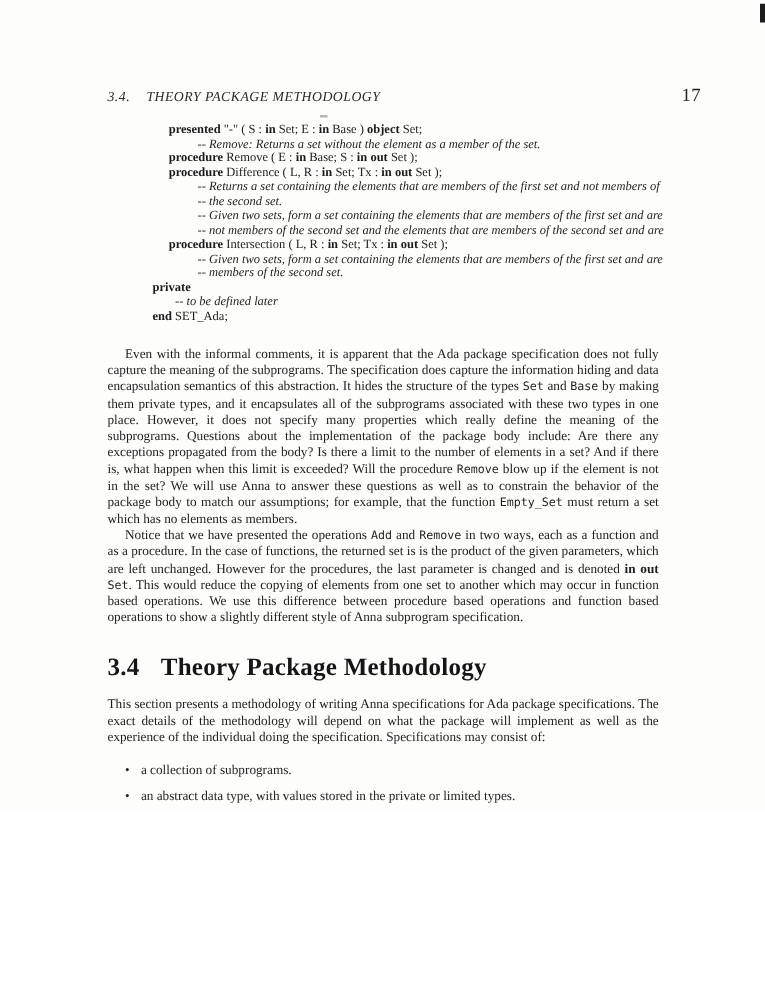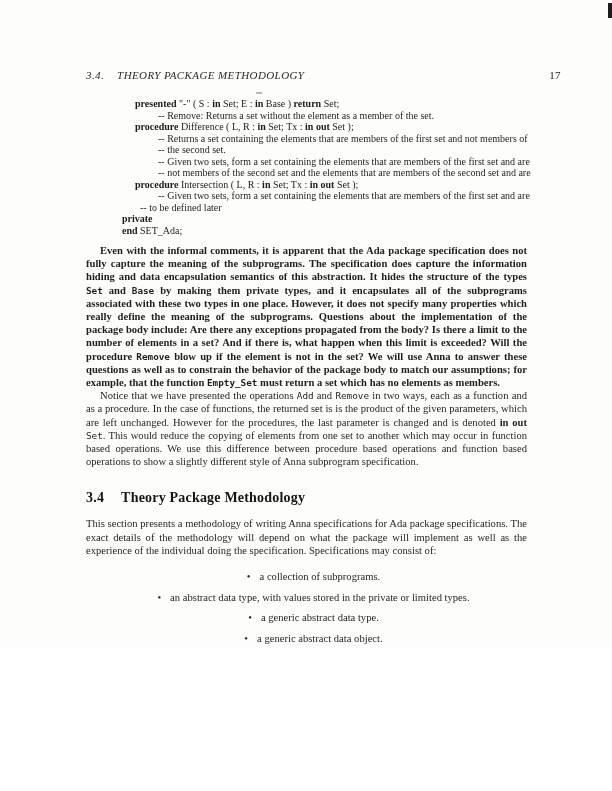--- a/index.html
+++ b/index.html
@@ -11,77 +11,79 @@
   .corner-mark { position:absolute; top:3px; right:0; width:4px; height:15px; background:#1c1c1c; }
   .header-dash { position:absolute; top:92px; left:256px; width:6px; height:2px; background:#b5b5b2; }
 
   .page-header {
     position:absolute; top:69px; left:86px; right:51px;
     display:flex; align-items:baseline;
     font-style:italic; font-size:11px; letter-spacing:0.4px; color:#2b2b2b;
   }
   .section-label { margin-right:13px; }
   .header-title { flex:1; }
-  .page-number { font-style:normal; font-size:11px; color:#222; }
+  .page-number { font-style:normal; font-size:15px; color:#222; }
 
   .content { position:absolute; left:86px; top:98px; width:441px; }
 
   .code-block { font-size:10px; line-height:11.5px; color:#1b1b1b; }
   .code-line { white-space:nowrap; }
   .ind-a { padding-left:36px; }
   .ind-b { padding-left:49px; }
   .ind-c { padding-left:72px; }
   .ind-d { padding-left:54px; }
   .seg-k { font-weight:bold; }
-  .seg-c { color:#242424; }
+  .seg-c { font-style:italic; color:#242424; }
   .seg-b { font-weight:bold; }
   .seg-tt { font-family:"DejaVu Sans Mono", monospace; font-size:0.88em; }
 
   .para {
     font-size:10.6px; line-height:13.2px; text-align:justify;
     margin:0; color:#1e1e1e;
   }
-  .p1 { margin-top:8px; text-indent:14px;font-weight:bold; }
+  .p1 { margin-top:18px; text-indent:14px; }
   .p2 { text-indent:14px; }
   .section-heading {
     display:flex; align-items:center; margin:22px 0 11px 0;
-    font-size:14px; font-weight:bold; color:#151515; letter-spacing:0.2px;
+    font-size:20px; font-weight:bold; color:#151515; letter-spacing:0.2px;
   }
   .section-number { margin-right:17px; }
   .p3 { text-indent:0; }
   .bullet-list { list-style:none; margin:13px 0 0 0; padding:0 0 0 14px; }
-  .bullet-list li { margin-bottom:7.5px; font-size:10.6px; line-height:13.2px;text-align:center; }
+  .bullet-list li { margin-bottom:7.5px; font-size:10.6px; line-height:13.2px; }
   .bullet { display:inline-block; margin-right:9px; }
 </style>
 </head>
 <body>
 
 <div class="page">
   <div class="corner-mark"></div>
   <div class="header-dash"></div>
 
   <div class="page-header">
     <span class="section-label">3.4.</span>
     <span class="header-title">THEORY PACKAGE METHODOLOGY</span>
     <span class="page-number">17</span>
   </div>
 
   <div class="content">
     <div class="code-block">
-        <div class="code-line ind-b"><span class="seg-k">presented </span><span class="seg-p">"-" ( S : </span><span class="seg-k">in</span><span class="seg-p"> Set; E : </span><span class="seg-k">in</span><span class="seg-p"> Base ) </span><span class="seg-k">return</span><span class="seg-p"> Set;</span></div>
+        <div class="code-line ind-b"><span class="seg-k">presented </span><span class="seg-p">"-" ( S : </span><span class="seg-k">in</span><span class="seg-p"> Set; E : </span><span class="seg-k">in</span><span class="seg-p"> Base ) </span><span class="seg-k">object</span><span class="seg-p"> Set;</span></div>
         <div class="code-line ind-c"><span class="seg-c">-- Remove: Returns a set without the element as a member of the set.</span></div>
+        <div class="code-line ind-b"><span class="seg-k">procedure </span><span class="seg-p">Remove ( E : </span><span class="seg-k">in</span><span class="seg-p"> Base; S : </span><span class="seg-k">in out</span><span class="seg-p"> Set );</span></div>
         <div class="code-line ind-b"><span class="seg-k">procedure </span><span class="seg-p">Difference ( L, R : </span><span class="seg-k">in</span><span class="seg-p"> Set; Tx : </span><span class="seg-k">in out</span><span class="seg-p"> Set );</span></div>
         <div class="code-line ind-c"><span class="seg-c">-- Returns a set containing the elements that are members of the first set and not members of</span></div>
         <div class="code-line ind-c"><span class="seg-c">-- the second set.</span></div>
         <div class="code-line ind-c"><span class="seg-c">-- Given two sets, form a set containing the elements that are members of the first set and are</span></div>
         <div class="code-line ind-c"><span class="seg-c">-- not members of the second set and the elements that are members of the second set and are</span></div>
         <div class="code-line ind-b"><span class="seg-k">procedure </span><span class="seg-p">Intersection ( L, R : </span><span class="seg-k">in</span><span class="seg-p"> Set; Tx : </span><span class="seg-k">in out</span><span class="seg-p"> Set );</span></div>
         <div class="code-line ind-c"><span class="seg-c">-- Given two sets, form a set containing the elements that are members of the first set and are</span></div>
+        <div class="code-line ind-c"><span class="seg-c">-- members of the second set.</span></div>
+        <div class="code-line ind-a"><span class="seg-k">private</span></div>
         <div class="code-line ind-d"><span class="seg-c">-- to be defined later</span></div>
-        <div class="code-line ind-a"><span class="seg-k">private</span></div>
         <div class="code-line ind-a"><span class="seg-k">end</span><span class="seg-p"> SET_Ada;</span></div>
       </div>
 
     <p class="para p1"><span class="seg-p">Even with the informal comments, it is apparent that the Ada package specification does not fully capture the meaning of the subprograms. The specification does capture the information hiding and data encapsulation semantics of this abstraction. It hides the structure of the types </span><span class="seg-tt">Set</span><span class="seg-p"> and </span><span class="seg-tt">Base</span><span class="seg-p"> by making them private types, and it encapsulates all of the subprograms associated with these two types in one place. However, it does not specify many properties which really define the meaning of the subprograms. Questions about the implementation of the package body include: Are there any exceptions propagated from the body? Is there a limit to the number of elements in a set? And if there is, what happen when this limit is exceeded? Will the procedure </span><span class="seg-tt">Remove</span><span class="seg-p"> blow up if the element is not in the set? We will use Anna to answer these questions as well as to constrain the behavior of the package body to match our assumptions; for example, that the function </span><span class="seg-tt">Empty_Set</span><span class="seg-p"> must return a set which has no elements as members.</span></p>
     <p class="para p2"><span class="seg-p">Notice that we have presented the operations </span><span class="seg-tt">Add</span><span class="seg-p"> and </span><span class="seg-tt">Remove</span><span class="seg-p"> in two ways, each as a function and as a procedure. In the case of functions, the returned set is is the product of the given parameters, which are left unchanged. However for the procedures, the last parameter is changed and is denoted </span><span class="seg-b">in out</span><span class="seg-p"> </span><span class="seg-tt">Set</span><span class="seg-p">. This would reduce the copying of elements from one set to another which may occur in function based operations. We use this difference between procedure based operations and function based operations to show a slightly different style of Anna subprogram specification.</span></p>
 
     <div class="section-heading">
       <span class="section-number">3.4</span>
       <span>Theory Package Methodology</span>
     </div>

